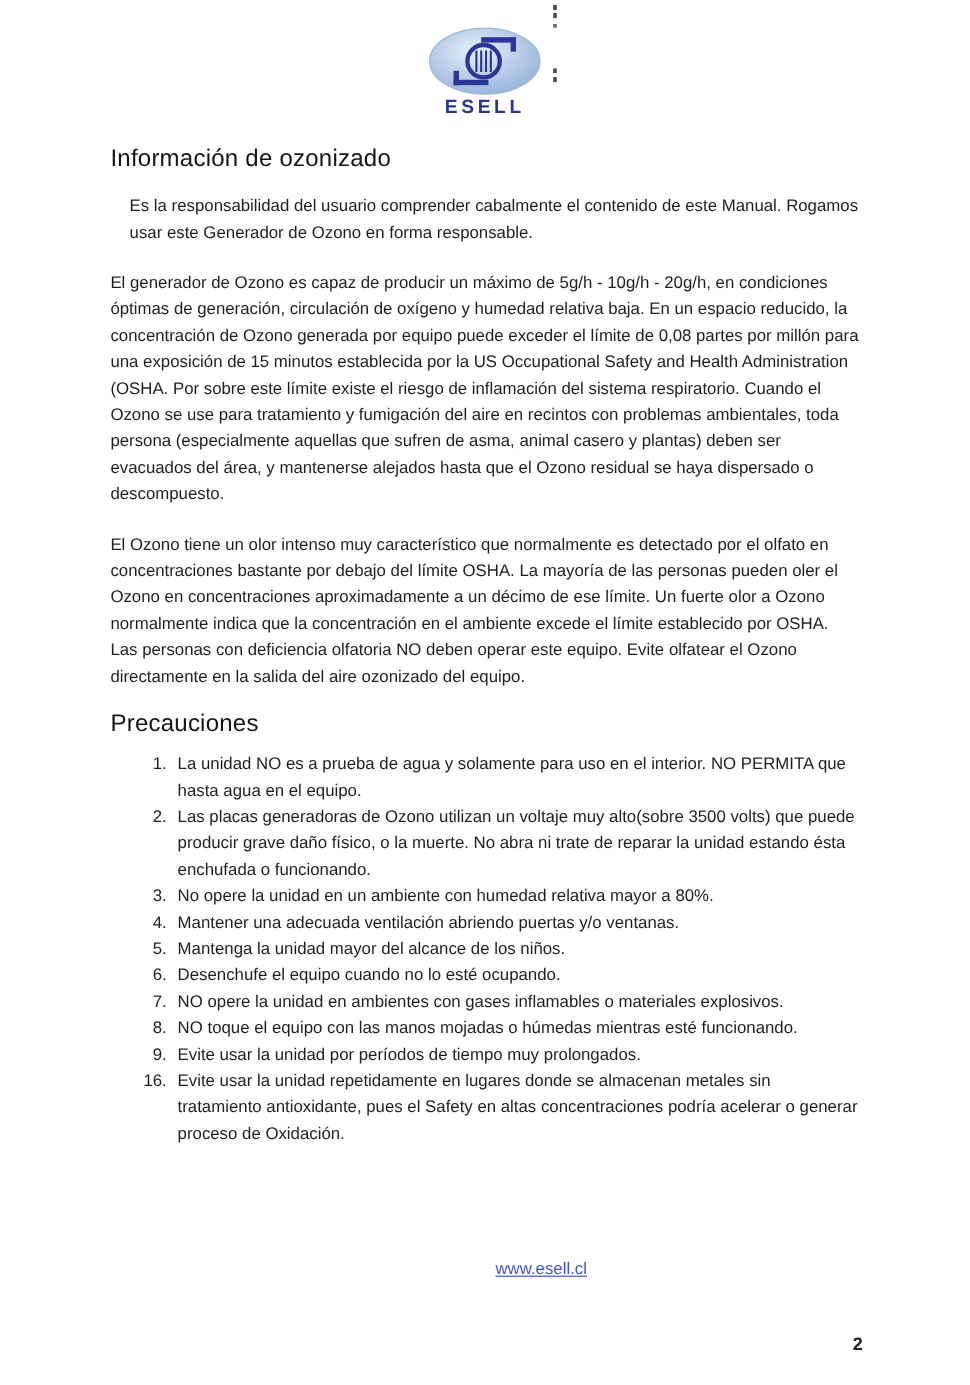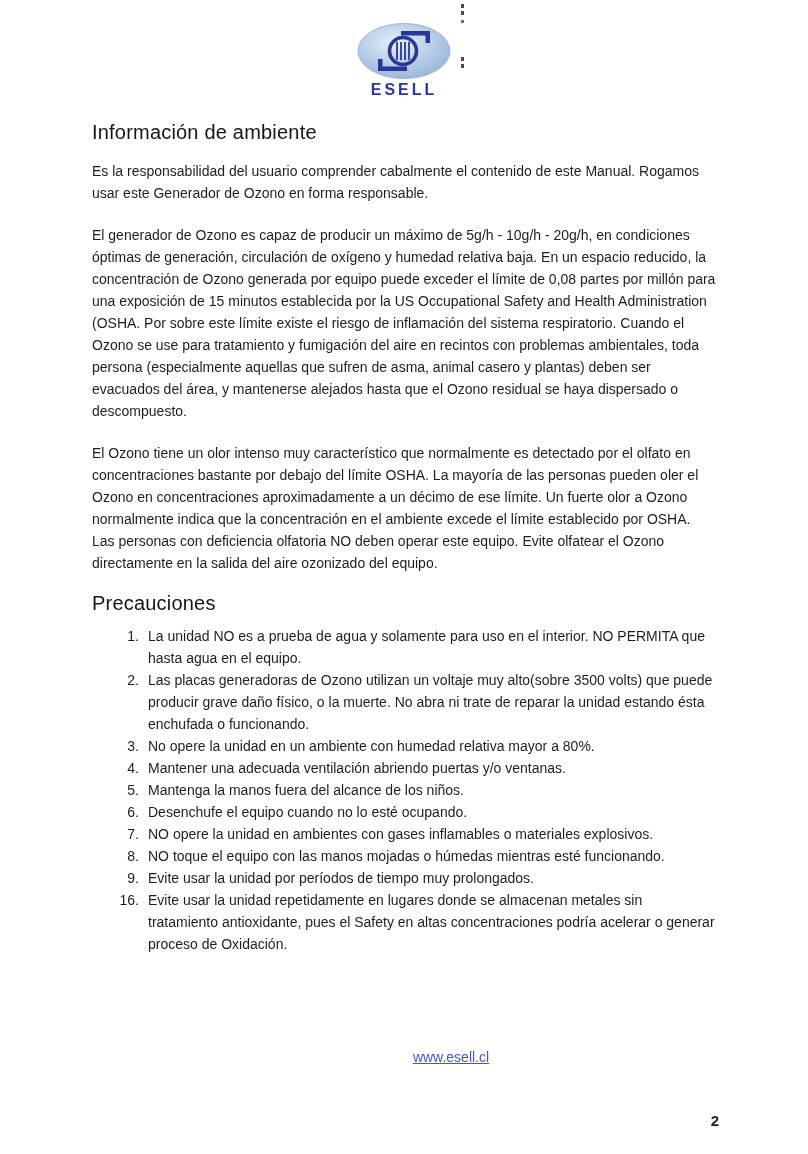--- a/index.html
+++ b/index.html
@@ -33,21 +33,21 @@
   h1.section-heading {
     font-size:20px; font-weight:400; color:#151515;
     margin:22px 0 0 0; letter-spacing:.2px;
   }
   h1.section-heading.second { margin-top:18px; }
 
   p.body {
     font-size:14px; line-height:22px;
     margin:20px 0 0 0;
   }
-  p.body.first { margin-top:16px; }
+  p.body.first { margin-top:16px;margin-left:16px; }
 
   ol.precautions {
     list-style:none;
     margin:10px 0 0 0;
     padding:0 0 0 10px;
     font-size:14px; line-height:22px;
   }
   ol.precautions li {
     display:grid;
     grid-template-columns:37px 1fr;
@@ -100,21 +100,21 @@
           <rect x="22" y="44.5" width="29" height="4.5"></rect>
           <rect x="22" y="37" width="4.5" height="12"></rect>
         </g>
       </g>
     </svg>
     <div class="logo-text">ESELL</div>
   </div>
 
   <div class="content">
 
-    <h1 class="section-heading">Información de ambiente</h1>
+    <h1 class="section-heading">Información de ozonizado</h1>
 
     <p class="body first">Es la responsabilidad del usuario comprender cabalmente el contenido de este Manual. Rogamos usar este Generador de Ozono en forma responsable.</p>
     <p class="body">El generador de Ozono es capaz de producir un máximo de 5g/h - 10g/h - 20g/h, en condiciones óptimas de generación, circulación de oxígeno y humedad relativa baja. En un espacio reducido, la concentración de Ozono generada por equipo puede exceder el límite de 0,08 partes por millón para una exposición de 15 minutos establecida por la US Occupational Safety and Health Administration (OSHA. Por sobre este límite existe el riesgo de inflamación del sistema respiratorio. Cuando el Ozono se use para tratamiento y fumigación del aire en recintos con problemas ambientales, toda persona (especialmente aquellas que sufren de asma, animal casero y plantas) deben ser evacuados del área, y mantenerse alejados hasta que el Ozono residual se haya dispersado o descompuesto.</p>
     <p class="body">El Ozono tiene un olor intenso muy característico que normalmente es detectado por el olfato en concentraciones bastante por debajo del límite OSHA. La mayoría de las personas pueden oler el Ozono en concentraciones aproximadamente a un décimo de ese límite. Un fuerte olor a Ozono normalmente indica que la concentración en el ambiente excede el límite establecido por OSHA. Las personas con deficiencia olfatoria NO deben operar este equipo. Evite olfatear el Ozono directamente en la salida del aire ozonizado del equipo.</p>
 
     <h1 class="section-heading second">Precauciones</h1>
 
     <ol class="precautions">
       <li>
         <span class="num">1.</span>
@@ -127,21 +127,21 @@
       <li>
         <span class="num">3.</span>
         <span class="txt">No opere la unidad en un ambiente con humedad relativa mayor a 80%.</span>
       </li>
       <li>
         <span class="num">4.</span>
         <span class="txt">Mantener una adecuada ventilación abriendo puertas y/o ventanas.</span>
       </li>
       <li>
         <span class="num">5.</span>
-        <span class="txt">Mantenga la manos fuera del alcance de los niños.</span>
+        <span class="txt">Mantenga la unidad mayor del alcance de los niños.</span>
       </li>
       <li>
         <span class="num">6.</span>
         <span class="txt">Desenchufe el equipo cuando no lo esté ocupando.</span>
       </li>
       <li>
         <span class="num">7.</span>
         <span class="txt">NO opere la unidad en ambientes con gases inflamables o materiales explosivos.</span>
       </li>
       <li>

